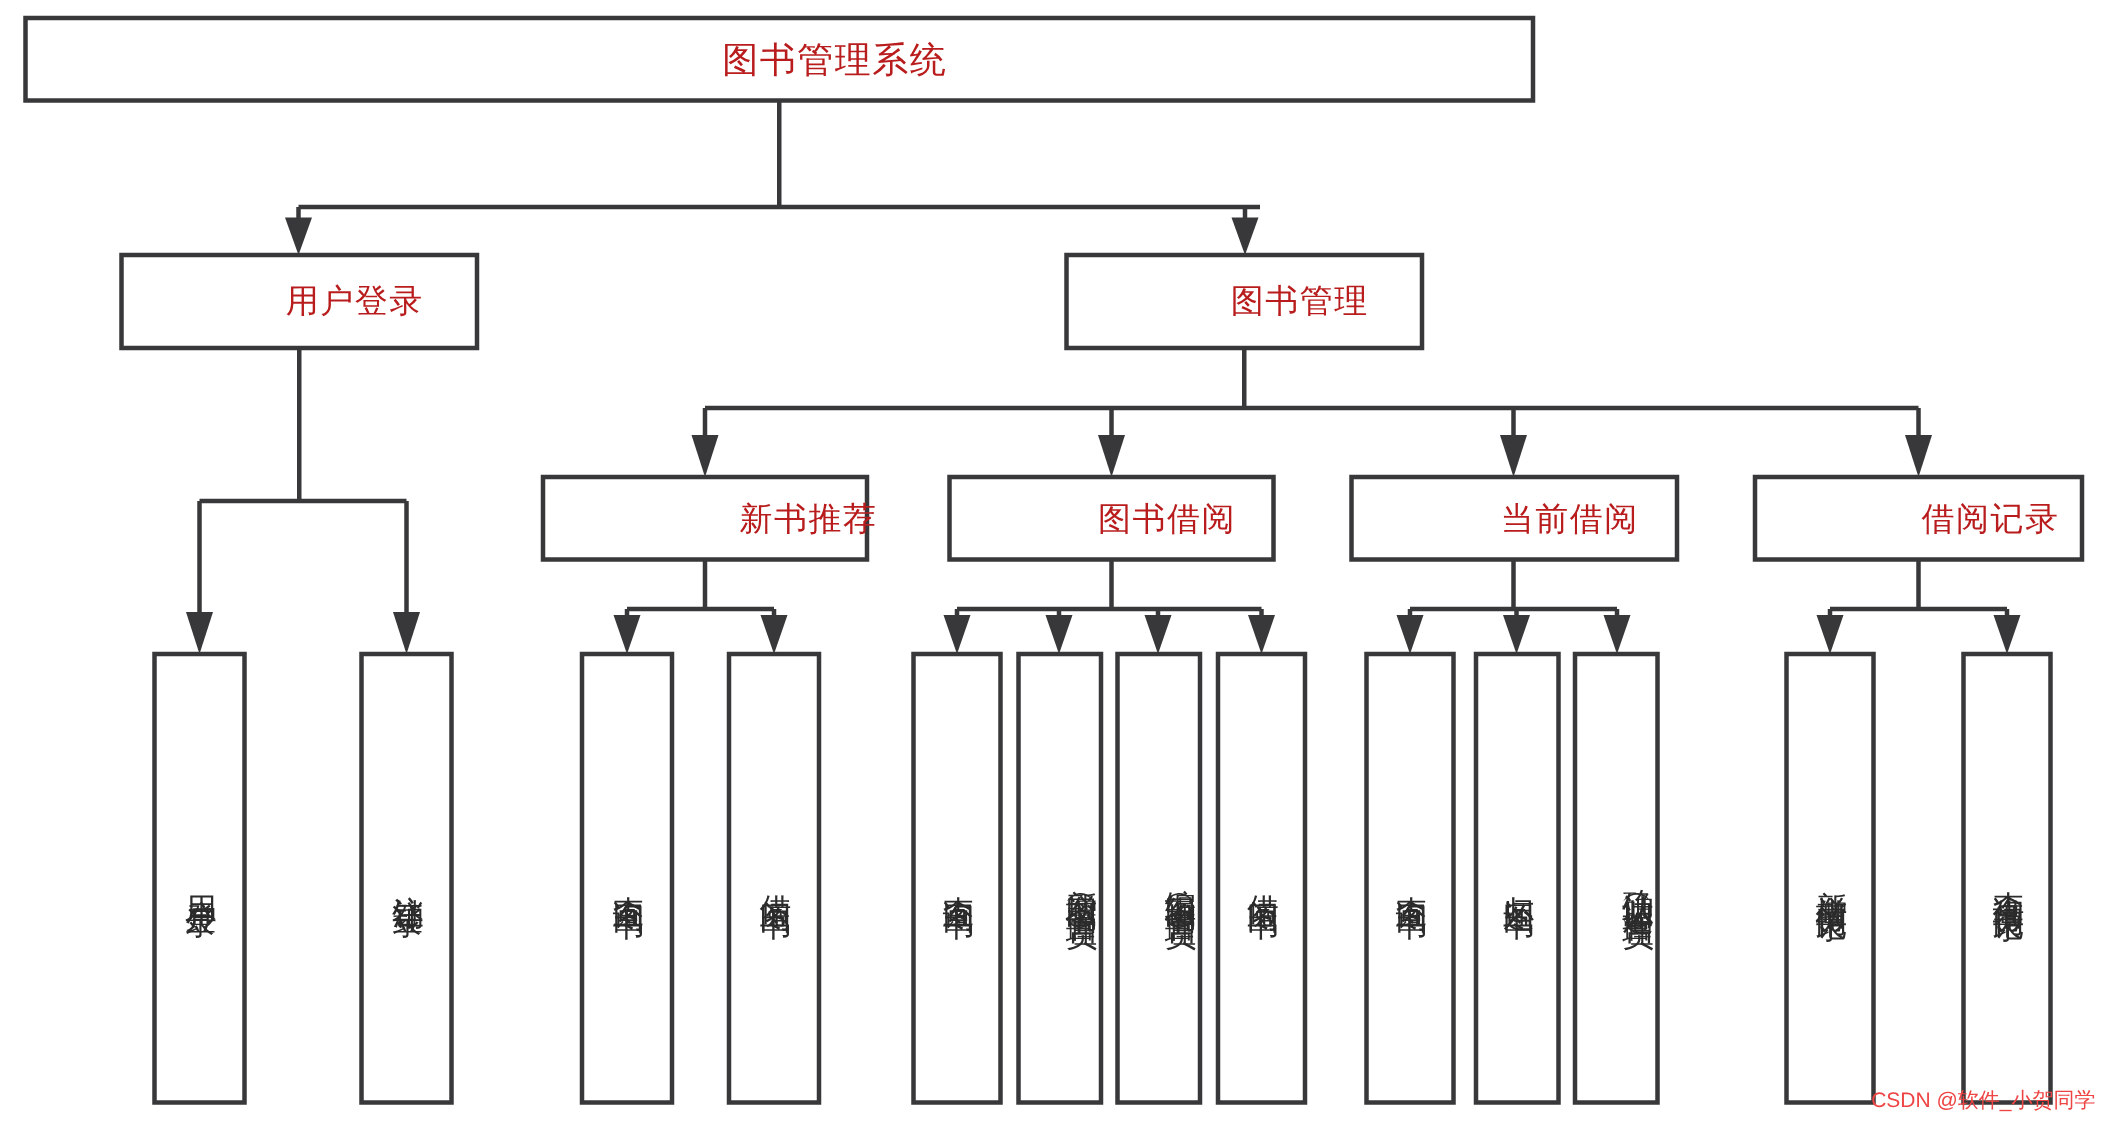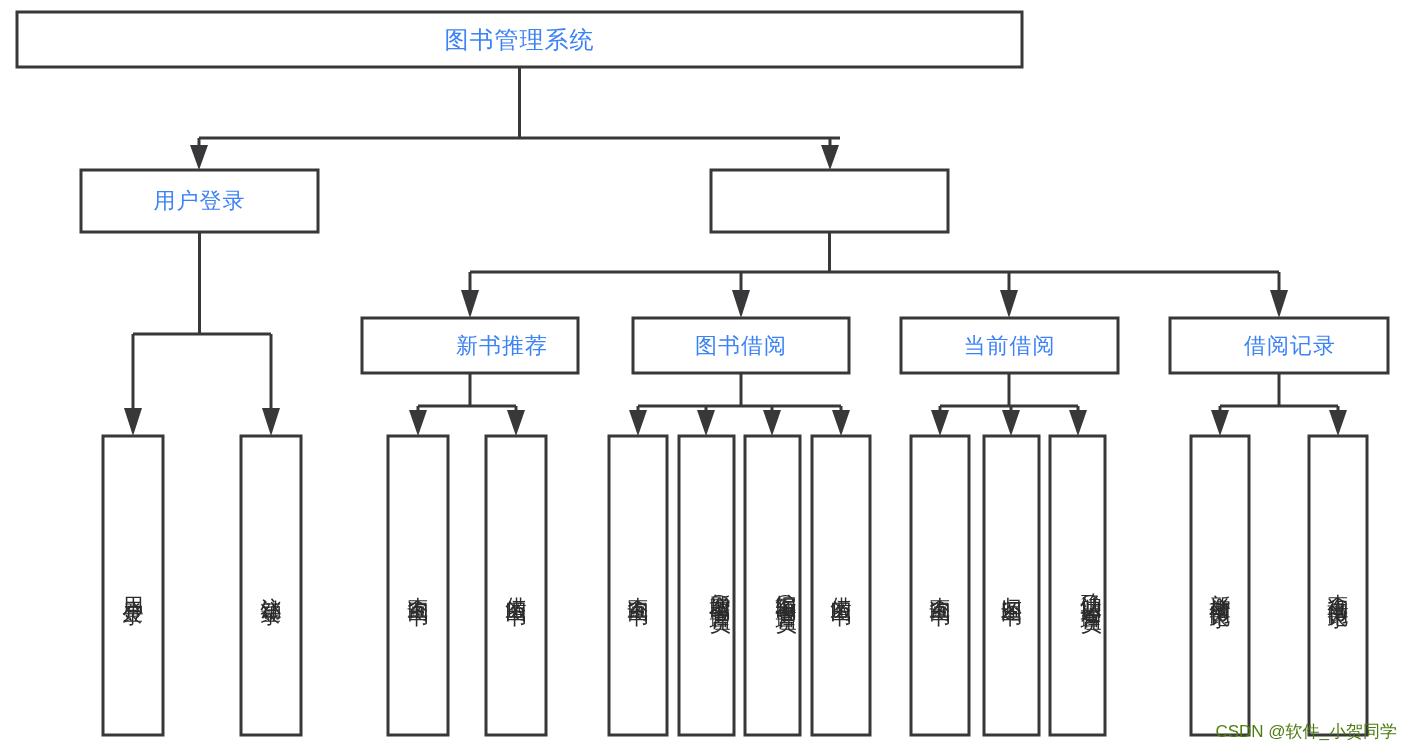--- a/index.html
+++ b/index.html
@@ -39,47 +39,48 @@
   }
   .arrow-head {
     fill: #38383a;
     stroke: none;
   }
   .node-label-h {
     position: absolute;
     display: flex;
     align-items: center;
     justify-content: center;
-    color: #3b82f6;
+    color: #b91c1c;
     font-family: Liberation Mono, monospace;
     font-size: 22px;
     letter-spacing: 1px;
     white-space: nowrap;
     pointer-events: none;
+    margin-left: 37px;
   }
   .node-label-v {
     position: absolute;
     display: flex;
     align-items: center;
     justify-content: center;
     color: #2b2b2b;
     font-family: "Liberation Sans", sans-serif;
     font-size: 21px;
     writing-mode: vertical-rl;
     text-orientation: upright;
     letter-spacing: 3px;
     white-space: nowrap;
     pointer-events: none;
   }
   .watermark {
     position: absolute;
     right: 8px;
     bottom: 4px;
-    color: #4d7c0f;
-    font-size: 17px;
+    color: #ef4444;
+    font-size: 14px;
     font-family: "Liberation Sans", sans-serif;
     white-space: nowrap;
     pointer-events: none;
   }
 </style>
 </head>
 <body>
 
 <div id="diagram-root">
 
@@ -179,20 +180,21 @@
     <rect class="node-box" x="911" y="436" width="58" height="299"></rect>
     <rect class="node-box" x="984" y="436" width="55" height="299"></rect>
     <rect class="node-box" x="1050" y="436" width="55" height="299"></rect>
     <rect class="node-box" x="1191" y="436" width="58" height="299"></rect>
     <rect class="node-box" x="1309" y="436" width="58" height="299"></rect>
   </svg>
 
   <div class="node-label-h" style="left:17px; top:12px; width:1005px; height:55px; font-size:24px;">图书管理系统</div>
 
   <div class="node-label-h" style="left:81px; top:170px; width:237px; height:62px;">用户登录</div>
+  <div class="node-label-h" style="left:711px; top:170px; width:237px; height:62px;">图书管理</div>
 
   <div class="node-label-h" style="left:362px; top:318px; width:216px; height:55px;padding-left:32px;">新书推荐</div>
   <div class="node-label-h" style="left:901px; top:318px; width:217px; height:55px;">当前借阅</div>
   <div class="node-label-h" style="left:633px; top:318px; width:216px; height:55px;">图书借阅</div>
   <div class="node-label-h" style="left:1170px; top:318px; width:240px; height:55px;">借阅记录</div>
 
   <div class="node-label-v" style="left:103px; top:436px; width:60px; height:299px;">用户登录</div>
   <div class="node-label-v" style="left:241px; top:436px; width:60px; height:299px;">注销登录</div>
   <div class="node-label-v" style="left:388px; top:436px; width:60px; height:299px;">查询图书</div>
   <div class="node-label-v" style="left:486px; top:436px; width:60px; height:299px;">借阅图书</div>

